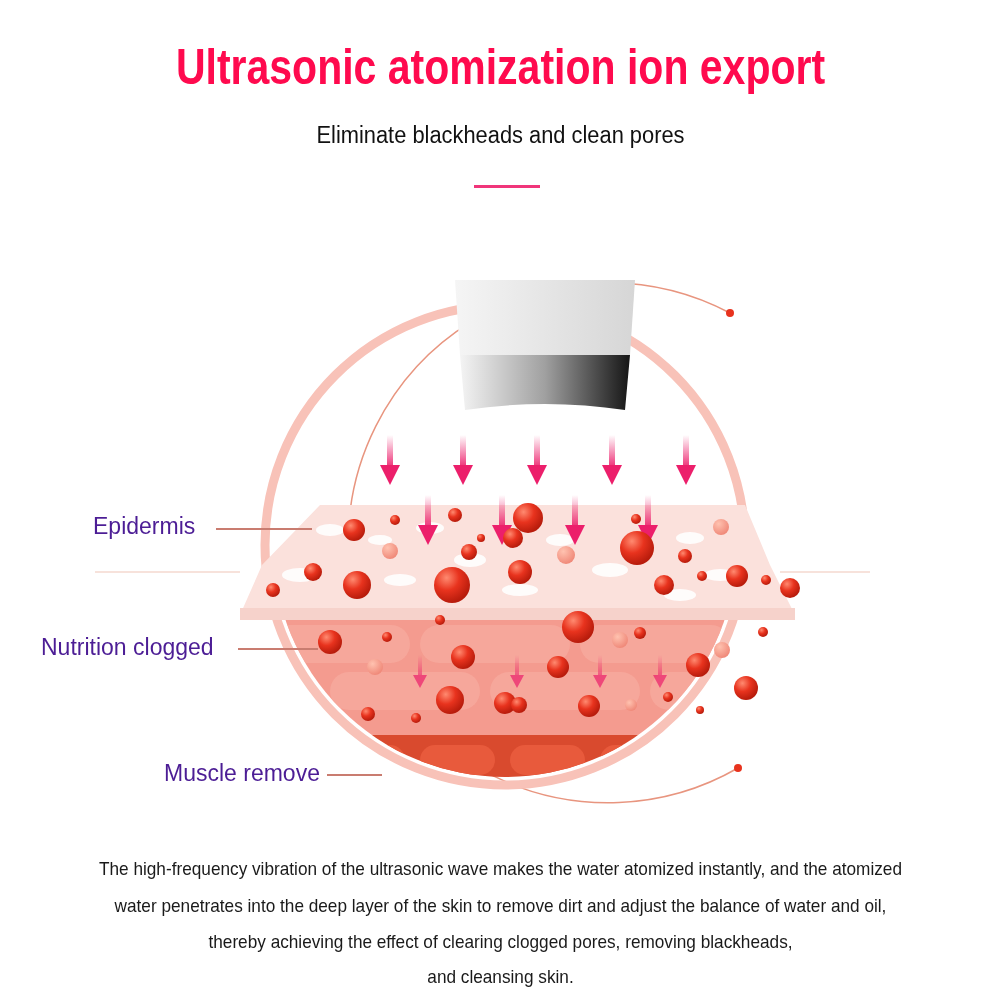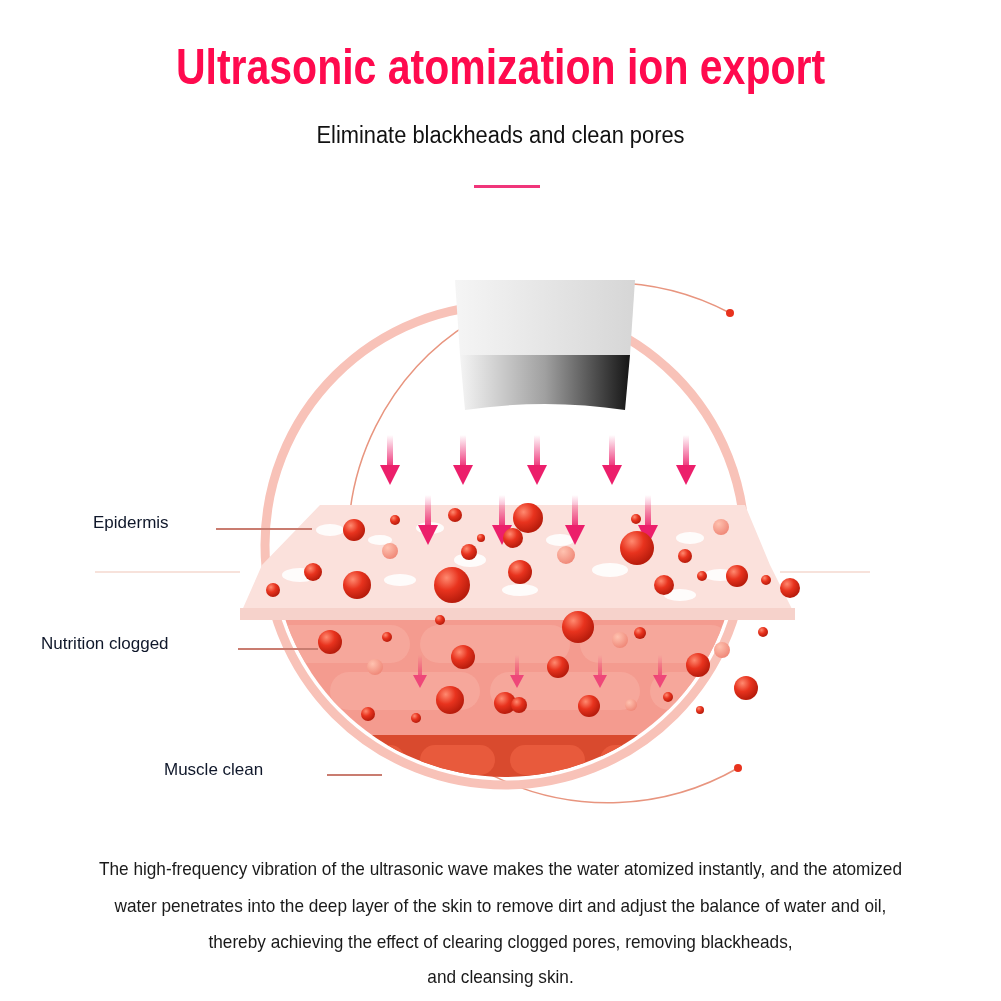--- a/index.html
+++ b/index.html
@@ -8,21 +8,21 @@
     position:absolute; left:0; top:38px; width:1001px; text-align:center;
     font-family:"Liberation Sans", sans-serif; font-weight:bold;
     font-size:50px; color:#ff0a4e; letter-spacing:0px;
     transform:scaleX(0.82); transform-origin:center;
   }
   .subtitle {
     position:absolute; left:0; top:122px; width:1001px; text-align:center;
     font-size:23px; color:#111; transform:scaleX(0.95);
   }
   .rule { position:absolute; left:474px; top:185px; width:66px; height:3px; background:#f0357a; }
-  .label { position:absolute; color:#0f172a; font-size:17px; white-space:nowrap; }
+  .label { position:absolute; color:#4c1d95; font-size:23px; white-space:nowrap; }
   .leader { position:absolute; height:1.5px; background:#c97c70; }
   .desc {
     position:absolute; left:0; width:1001px; text-align:center;
     font-size:18.5px; color:#1a1a1a; transform:scaleX(0.93); transform-origin:center;
   }
   svg.diagram { position:absolute; left:0; top:0; }
 </style>
 </head>
 <body>
 
@@ -225,19 +225,19 @@
     <circle cx="631" cy="705" r="6"></circle>
   </g>
 </svg>
 
 <div class="label" style="left:93px; top:513px;">Epidermis</div>
 <div class="leader" style="left:216px; top:528px; width:96px;"></div>
 
 <div class="label" style="left:41px; top:634px;">Nutrition clogged</div>
 <div class="leader" style="left:238px; top:648px; width:80px;"></div>
 
-<div class="label" style="left:164px; top:760px;">Muscle clean</div>
+<div class="label" style="left:164px; top:760px;">Muscle remove</div>
 <div class="leader" style="left:327px; top:774px; width:55px;"></div>
 
 <div class="desc" style="top:858px;">The high-frequency vibration of the ultrasonic wave makes the water atomized instantly, and the atomized</div>
 <div class="desc" style="top:895px;">water penetrates into the deep layer of the skin to remove dirt and adjust the balance of water and oil,</div>
 <div class="desc" style="top:931px;">thereby achieving the effect of clearing clogged pores, removing blackheads,</div>
 <div class="desc" style="top:966px;">and cleansing skin.</div>
 
 </body></html>

